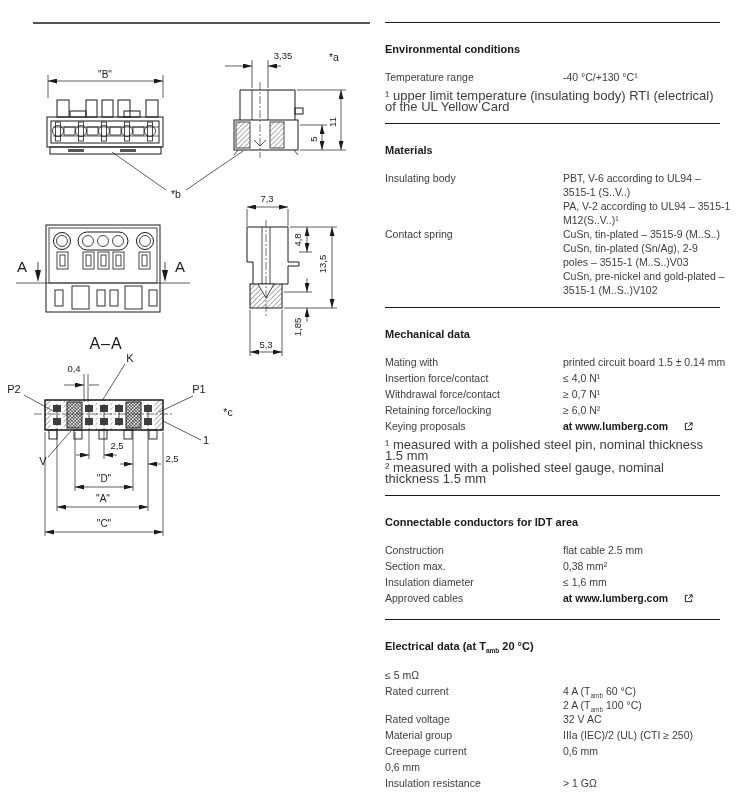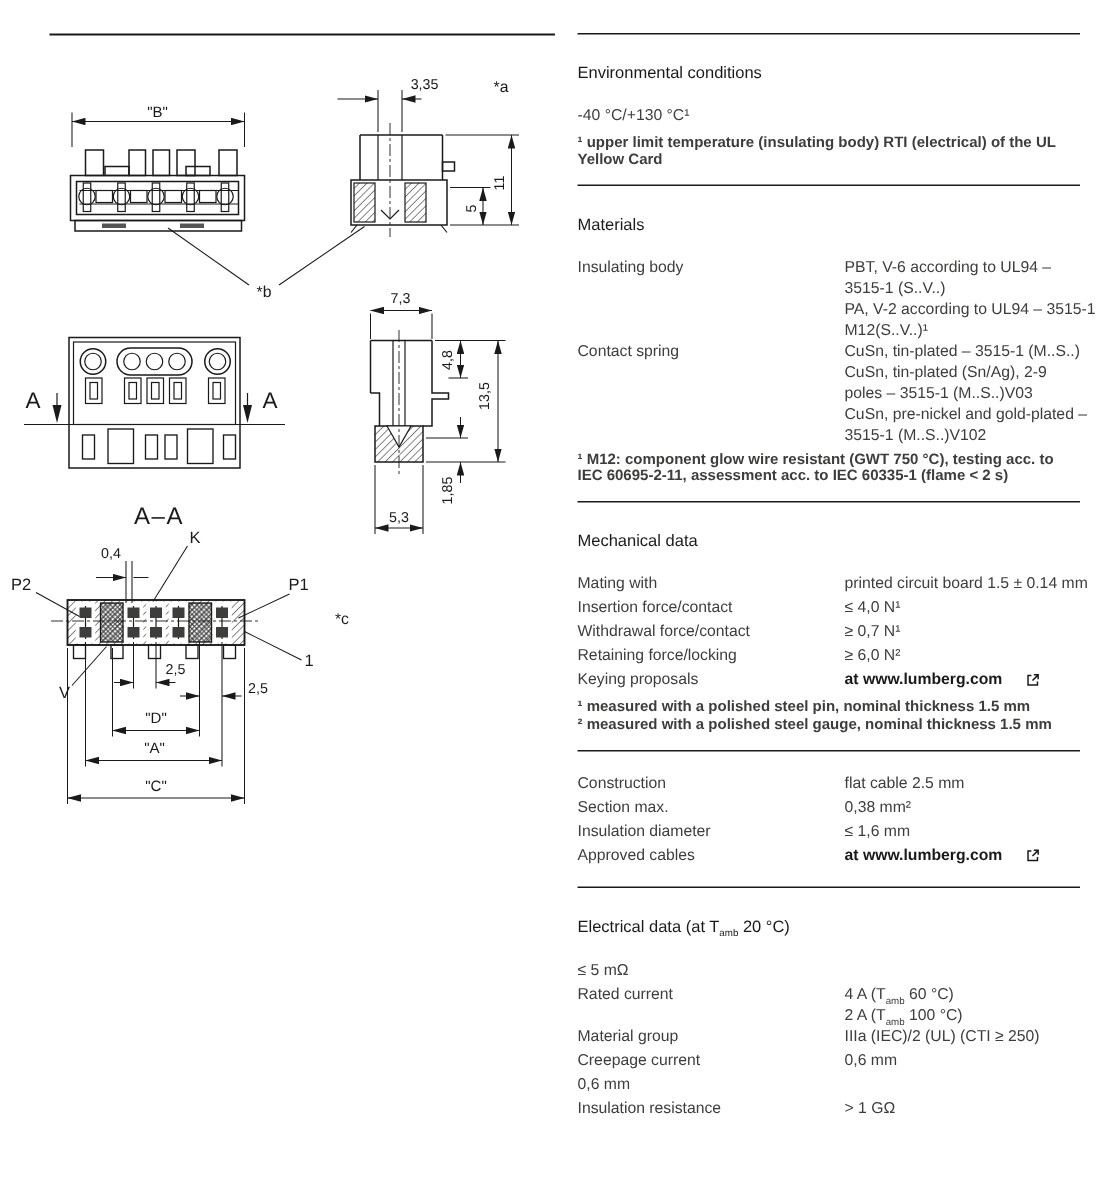--- a/index.html
+++ b/index.html
@@ -4,30 +4,30 @@
 <style>
   html,body{margin:0;padding:0;}
   body{width:738px;height:796px;background:#ffffff;position:relative;overflow:hidden;
        font-family:"Liberation Sans",sans-serif;color:#3d3d3c;}
   .drawing-area{position:absolute;left:0;top:0;width:380px;height:600px;}
   svg text{fill:#1a1a1a;font-family:"Liberation Sans",sans-serif;}
 
   .specs{position:absolute;left:385px;top:0;width:335px;}
   .rule{border-top:1.4px solid #1a1a1a;height:0;width:100%;}
   .rule.top{margin-top:22px;}
-  h3{font-size:11px;font-weight:normal;color:#1a1a1a;margin:20px 0 0 0;line-height:13px;}
+  h3{font-size:11px;font-weight:bold;color:#1a1a1a;margin:20px 0 0 0;line-height:13px;}
   .rows{margin-top:13px;}
   .row{display:flex;align-items:flex-start;min-height:16px;line-height:16px;font-size:10.5px;}
   .lbl{width:178px;flex:0 0 178px;}
   .val{white-space:nowrap;}
   .vline{display:block;line-height:12px;padding-top:2px;}
   .vline:first-child{padding-top:2px;}
   sub{font-size:6.5px;line-height:0;}
   .fns{margin-top:5px;}
-  .fn{font-size:10px;line-height:11px;margin:1px 0 0 0;color:#3d3d3c;font-weight:bold;}
+  .fn{font-size:13px;line-height:11px;margin:1px 0 0 0;color:#3d3d3c;}
   .rule.sect{margin-top:11px;}
   .lnk{font-weight:bold;color:#1a1a1a;text-decoration:none;cursor:pointer;display:inline-flex;align-items:center;gap:16px;}
   .ext{width:9px;height:9px;display:inline-block;}
 </style>
 </head>
 <body>
 
 <div class="drawing-area">
 <svg width="380" height="600" viewBox="0 0 380 600">
   <defs>
@@ -274,20 +274,21 @@
 </svg>
 </div>
 
 <div class="specs">
   <div class="rule top"></div>
 
   <section>
     <h3>Environmental conditions</h3>
     <div class="rows">
       <div class="row">
+        <span class="lbl">Temperature range</span>
         <span class="val">-40 °C/+130 °C¹</span>
       </div>
     </div>
     <div class="fns">
       <p class="fn">¹ upper limit temperature (insulating body) RTI (electrical) of the UL Yellow Card</p>
     </div>
   </section>
   <div class="rule sect"></div>
 
   <section>
@@ -298,30 +299,27 @@
         <span class="val">
           <span class="vline">PBT, V-6 according to UL94 –</span>
           <span class="vline">3515-1 (S..V..)</span>
           <span class="vline">PA, V-2 according to UL94 – 3515-1</span>
           <span class="vline">M12(S..V..)¹</span>
         </span>
       </div>
       <div class="row">
         <span class="lbl">Contact spring</span>
         <span class="val">
-          <span class="vline">CuSn, tin-plated – 3515-1 (M..S..)</span>
+          <span class="vline">CuSn, tin-plated – 3515-9 (M..S..)</span>
           <span class="vline">CuSn, tin-plated (Sn/Ag), 2-9</span>
           <span class="vline">poles – 3515-1 (M..S..)V03</span>
           <span class="vline">CuSn, pre-nickel and gold-plated –</span>
           <span class="vline">3515-1 (M..S..)V102</span>
         </span>
       </div>
-    </div>
-    <div class="fns">
-      <p class="fn">¹ M12: component glow wire resistant (GWT 750 °C), testing acc. to IEC 60695-2-11, assessment acc. to IEC 60335-1 (flame &lt; 2 s)</p>
     </div>
   </section>
   <div class="rule sect"></div>
 
   <section>
     <h3>Mechanical data</h3>
     <div class="rows">
       <div class="row">
         <span class="lbl">Mating with</span>
         <span class="val">printed circuit board 1.5 ± 0.14 mm</span>
@@ -352,20 +350,21 @@
       </div>
     </div>
     <div class="fns">
       <p class="fn">¹ measured with a polished steel pin, nominal thickness 1.5 mm</p>
       <p class="fn">² measured with a polished steel gauge, nominal thickness 1.5 mm</p>
     </div>
   </section>
   <div class="rule sect"></div>
 
   <section>
+    <h3>Connectable conductors for IDT area</h3>
     <div class="rows">
       <div class="row">
         <span class="lbl">Construction</span>
         <span class="val">flat cable 2.5 mm</span>
       </div>
       <div class="row">
         <span class="lbl">Section max.</span>
         <span class="val">0,38 mm²</span>
       </div>
       <div class="row">
@@ -395,20 +394,24 @@
         <span class="val">≤ 5 mΩ</span>
       </div>
       <div class="row">
         <span class="lbl">Rated current</span>
         <span class="val">
           <span class="vline"><span>4 A (T</span><sub>amb</sub><span> 60 °C)</span></span>
           <span class="vline"><span>2 A (T</span><sub>amb</sub><span> 100 °C)</span></span>
         </span>
       </div>
       <div class="row">
+        <span class="lbl">Rated voltage</span>
+        <span class="val">32 V AC</span>
+      </div>
+      <div class="row">
         <span class="lbl">Material group</span>
         <span class="val">IIIa (IEC)/2 (UL) (CTI ≥ 250)</span>
       </div>
       <div class="row">
         <span class="lbl">Creepage current</span>
         <span class="val">0,6 mm</span>
       </div>
       <div class="row">
         <span class="val">0,6 mm</span>
       </div>

